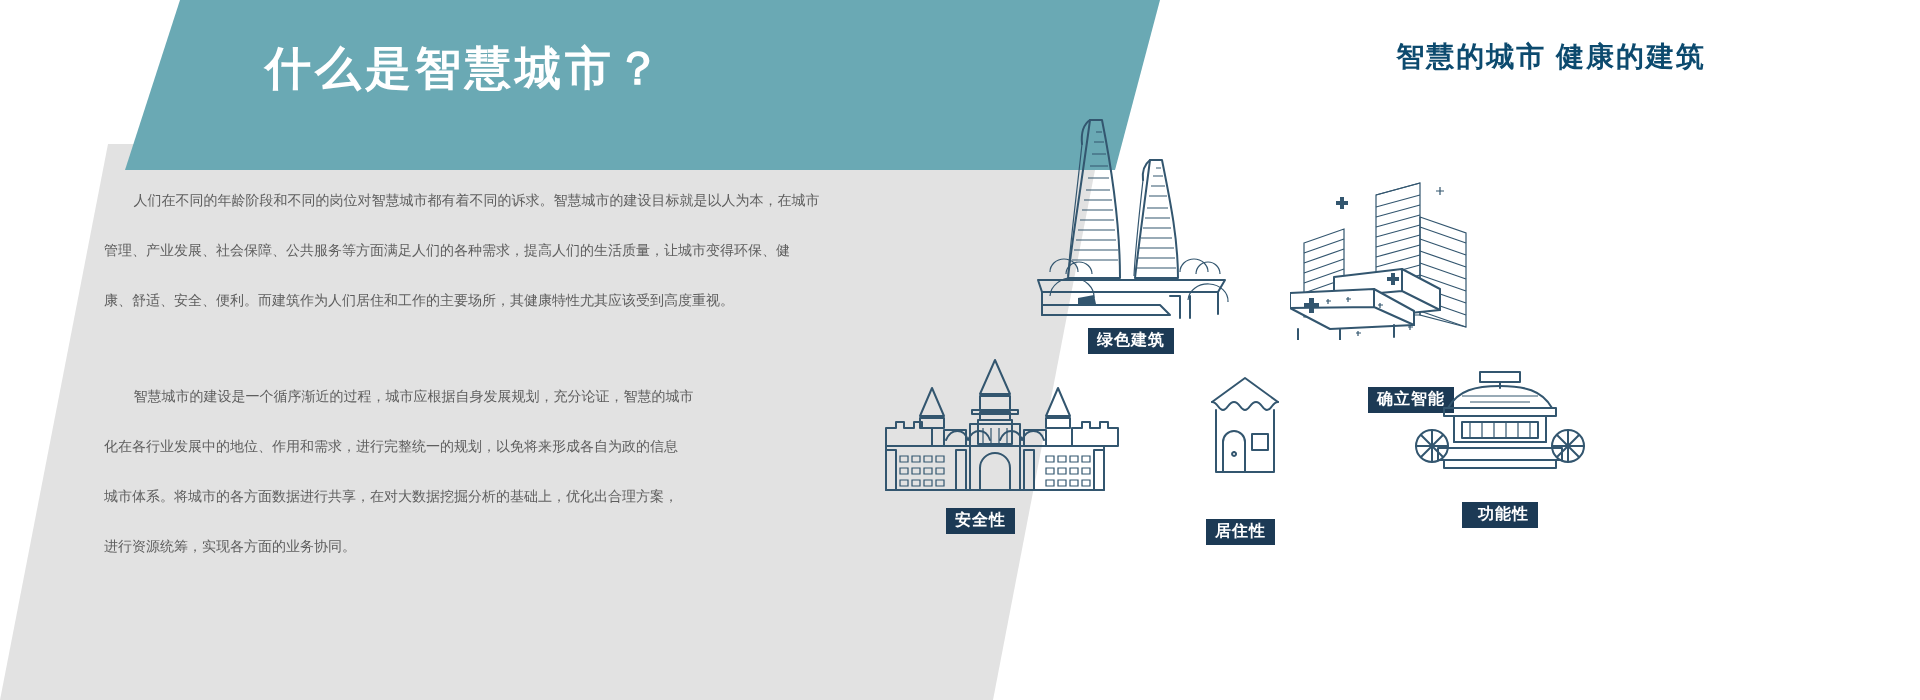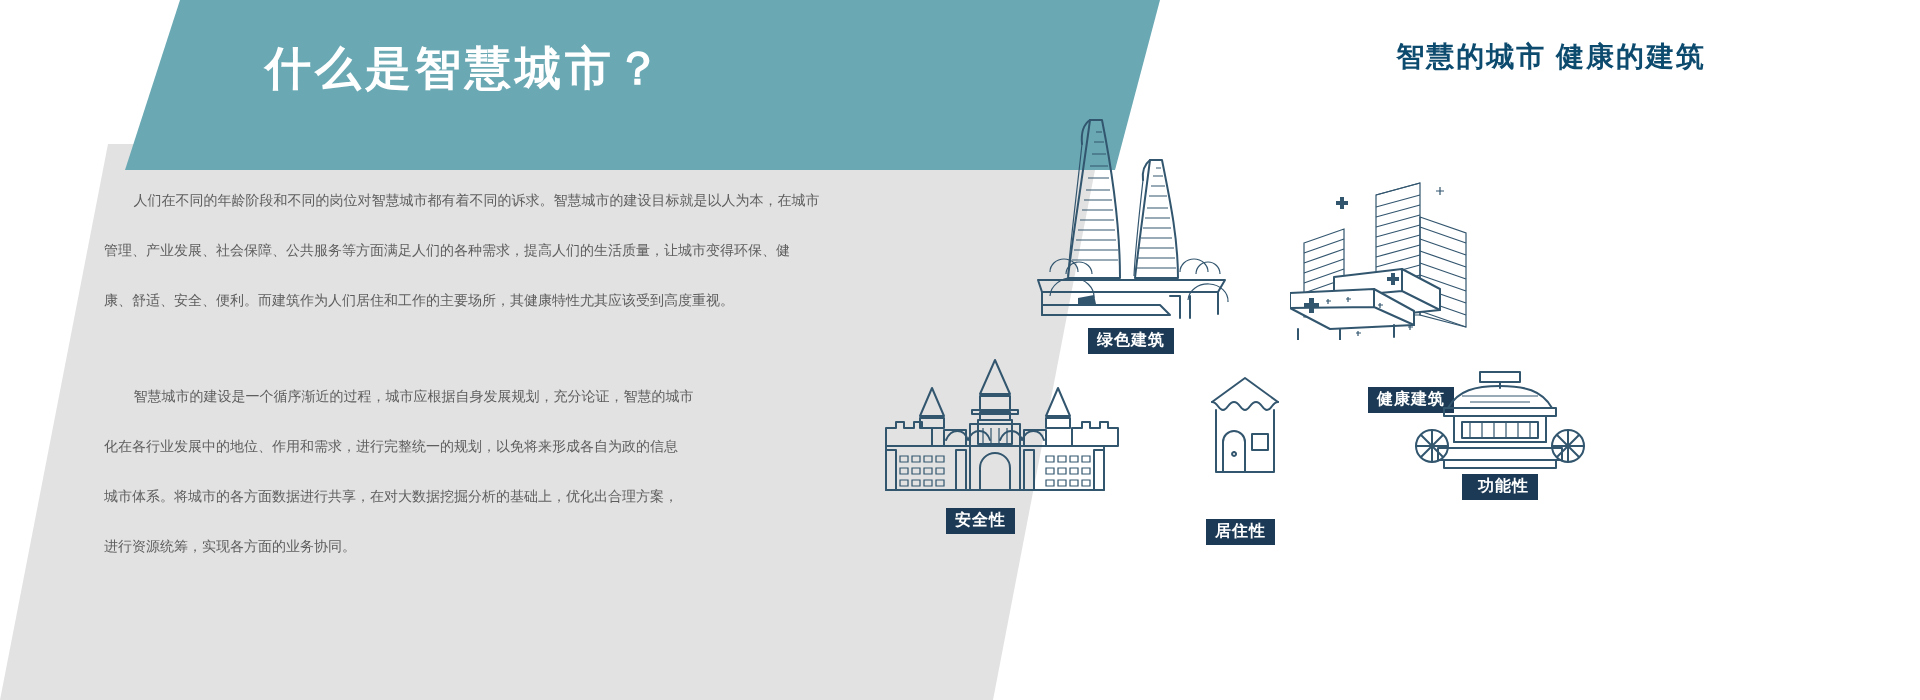--- a/index.html
+++ b/index.html
@@ -159,21 +159,21 @@
         </g>
         <g class="ink-thin" stroke="#7d97ab">
           <path d="M150 22 l0 8 M146 26 l8 0"></path>
           <path d="M38 134 l0 5 M36 136 l5 0"></path>
           <path d="M58 132 l0 5 M56 134 l5 0"></path>
           <path d="M90 138 l0 5 M88 140 l5 0"></path>
           <path d="M68 166 l0 5 M66 168 l5 0"></path>
           <path d="M120 160 l0 5 M118 162 l5 0"></path>
         </g>
       </svg>
-      <div class="badge" style="left:78px;top:222px;">健康建筑</div>
+      <div class="badge" style="left:78px;top:222px;">确立智能</div>
     </div>
 
     <div class="illus" style="left:-160px;top:268px;">
       <svg width="270" height="140" viewBox="0 0 270 140">
         <g class="ink" stroke-width="2.2">
           <path d="M135 2 L150 36 L120 36 Z"></path>
           <path d="M120 38 L150 38 L150 52 L120 52 Z"></path>
           <path d="M120 54 h30 v8 h-30 z"></path>
           <path d="M118 62 h34 v24 h-34 z"></path>
           <path d="M112 52 h46 v4 h-46 z"></path>
@@ -234,17 +234,17 @@
           <circle cx="22" cy="80" r="16"></circle>
           <circle cx="158" cy="80" r="16"></circle>
           <path d="M22 64 v32 M6 80 h32 M11 69 l22 22 M33 69 l-22 22"></path>
           <path d="M158 64 v32 M142 80 h32 M147 69 l22 22 M169 69 l-22 22"></path>
         </g>
         <g class="ink-thin">
           <path d="M60 56 v16 M72 56 v16 M84 56 v16 M96 56 v16 M108 56 v16 M120 56 v16"></path>
           <path d="M60 36 h60 M52 30 h76"></path>
         </g>
       </svg>
-      <div class="badge" style="left:52px;top:108px;padding-left:16px;">功能性</div>
+      <div class="badge" style="left:52px;top:136px;padding-left:16px;">功能性</div>
     </div>
 
   </div>
 </div>
 
 </body></html>

